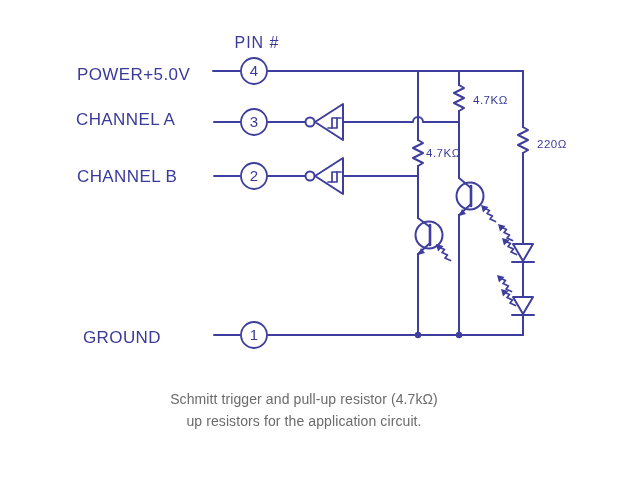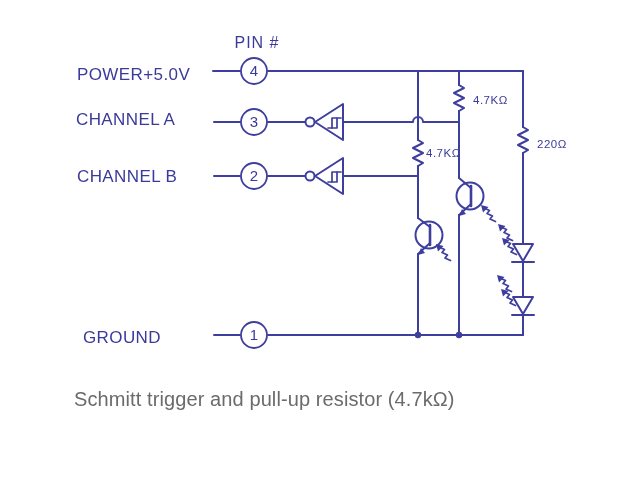--- a/index.html
+++ b/index.html
@@ -13,21 +13,21 @@
   .pincirc{stroke:#3e3e9e;stroke-width:1.8;fill:#ffffff;}
   .lbl{font-family:"Liberation Sans",sans-serif;font-size:17px;letter-spacing:0.4px;
        fill:#3a3a9a;}
   .pinnum{font-family:"Liberation Sans",sans-serif;font-size:15px;fill:#3a3a9a;
           text-anchor:middle;}
   .rlbl{font-family:"Liberation Sans",sans-serif;font-size:11.5px;letter-spacing:0.5px;
         fill:#3a3a9a;}
   .hdr{font-family:"Liberation Sans",sans-serif;font-size:16px;letter-spacing:1px;
        fill:#3a3a9a;text-anchor:middle;}
   .caption{position:absolute;left:74px;top:388px;width:460px;
-           font-size:20px;line-height:22px;color:#6b6b6b;letter-spacing:0.1px;}
+           font-size:14px;line-height:22px;color:#6b6b6b;letter-spacing:0.1px;text-align:center;}
 </style>
 </head>
 <body>
 
 <div class="screen">
 
 <svg class="schematic" width="623" height="390" viewBox="0 0 623 390">
   <defs>
     <g id="bolt">
       <polygon class="fillb" points="0,0 7.5,2 2,7.5"></polygon>
@@ -139,15 +139,16 @@
   <use href="#bolt" transform="translate(481,205)"></use>
   <use href="#bolt" transform="translate(498,224)"></use>
   <use href="#bolt" transform="translate(502,238)"></use>
   <use href="#bolt" transform="translate(436,244)"></use>
   <use href="#bolt" transform="translate(497,275)"></use>
   <use href="#bolt" transform="translate(501,289)"></use>
 </svg>
 
 <div class="caption">
   <div>Schmitt trigger and pull-up resistor (4.7kΩ)</div>
+  <div>up resistors for the application circuit.</div>
 </div>
 
 </div>
 
 </body></html>

